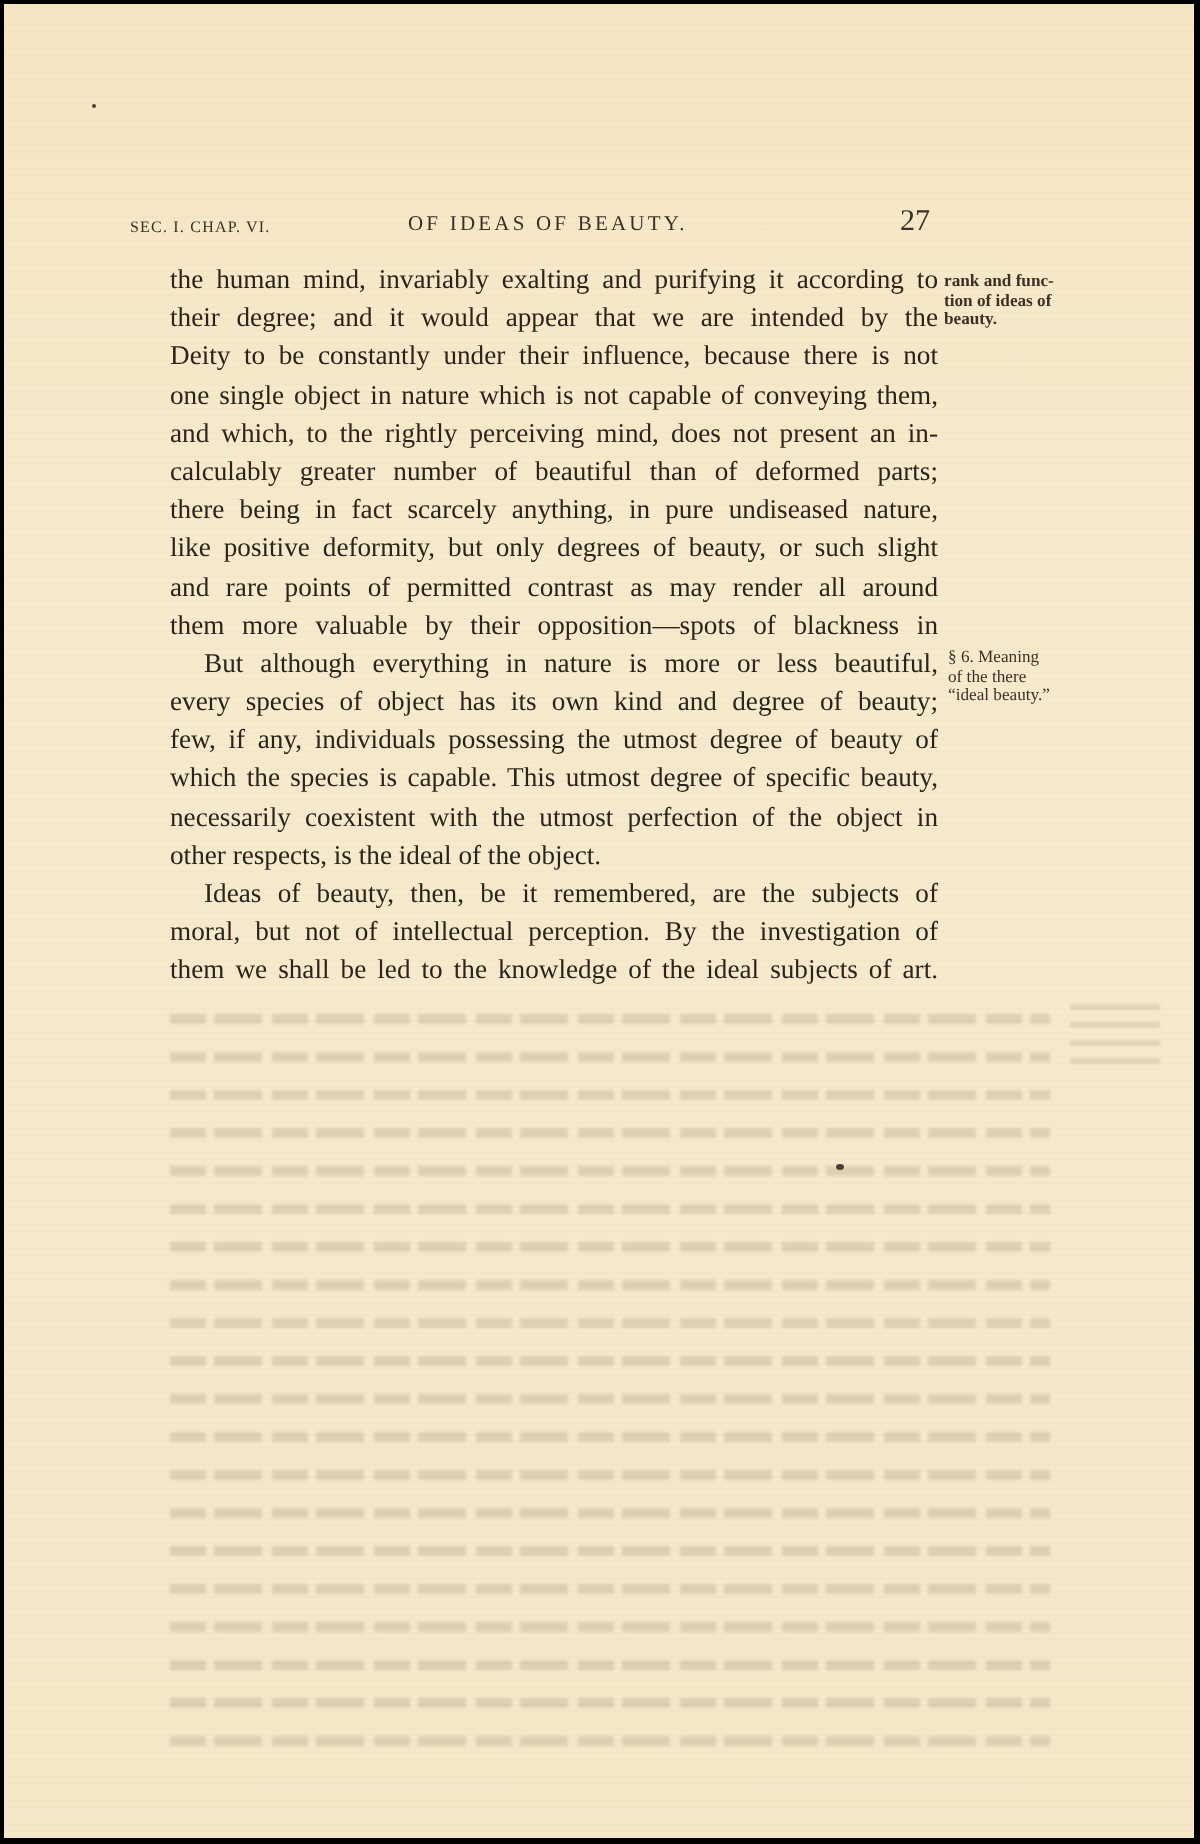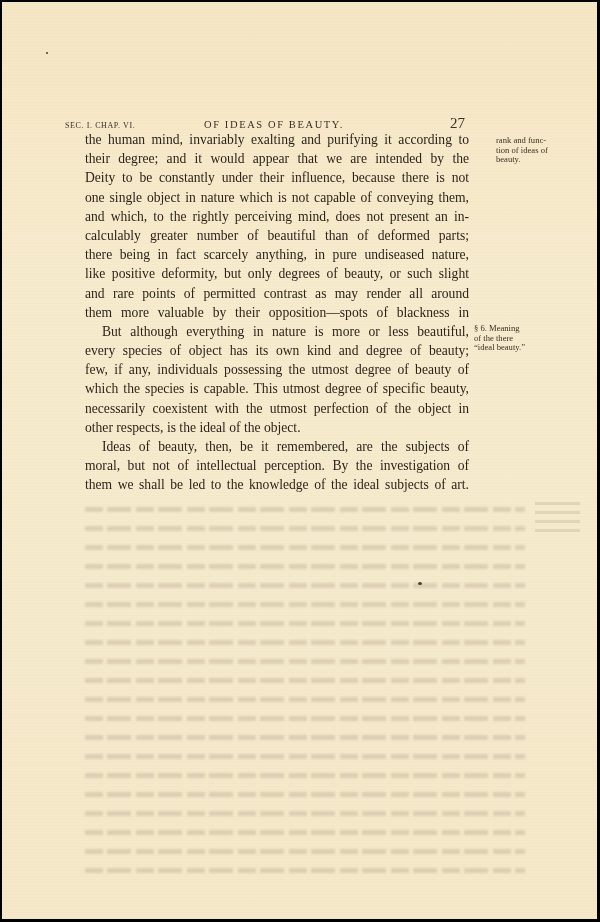--- a/index.html
+++ b/index.html
@@ -21,21 +21,21 @@
     }
     .page::before {
       content: "";
       position: absolute;
       inset: 0;
       background: repeating-linear-gradient(0deg, rgba(200,180,140,0.05) 0px, rgba(200,180,140,0.05) 1px, transparent 1px, transparent 3px);
       pointer-events: none;
     }
     .running-head {
       position: absolute;
-      top: 116px;
+      top: 104px;
       left: 63px;
       width: 400px;
       height: 16px;
       font-family: "Liberation Serif", serif;
       color: #3a3026;
     }
     .rh-section {
       position: absolute;
       left: 0;
       top: 3px;
@@ -83,21 +83,21 @@
     }
     .margin-note {
       position: absolute;
       font-family: "Liberation Serif", serif;
       font-size: 8.6px;
       line-height: 9.6px;
       color: #3a3026;
       width: 80px;
     }
     .margin-note .mline { display: block; white-space: nowrap; }
-    .note-1 { left: 494px; top: 134px; }
+    .note-1 { left: 470px; top: 134px; font-weight: bold; }
     .note-2 { left: 472px; top: 322px; }
     .bleed {
       position: absolute;
       left: 83px;
       top: 505px;
       width: 440px;
       opacity: 0.22;
     }
     .bleed .bl {
       height: 5px;

